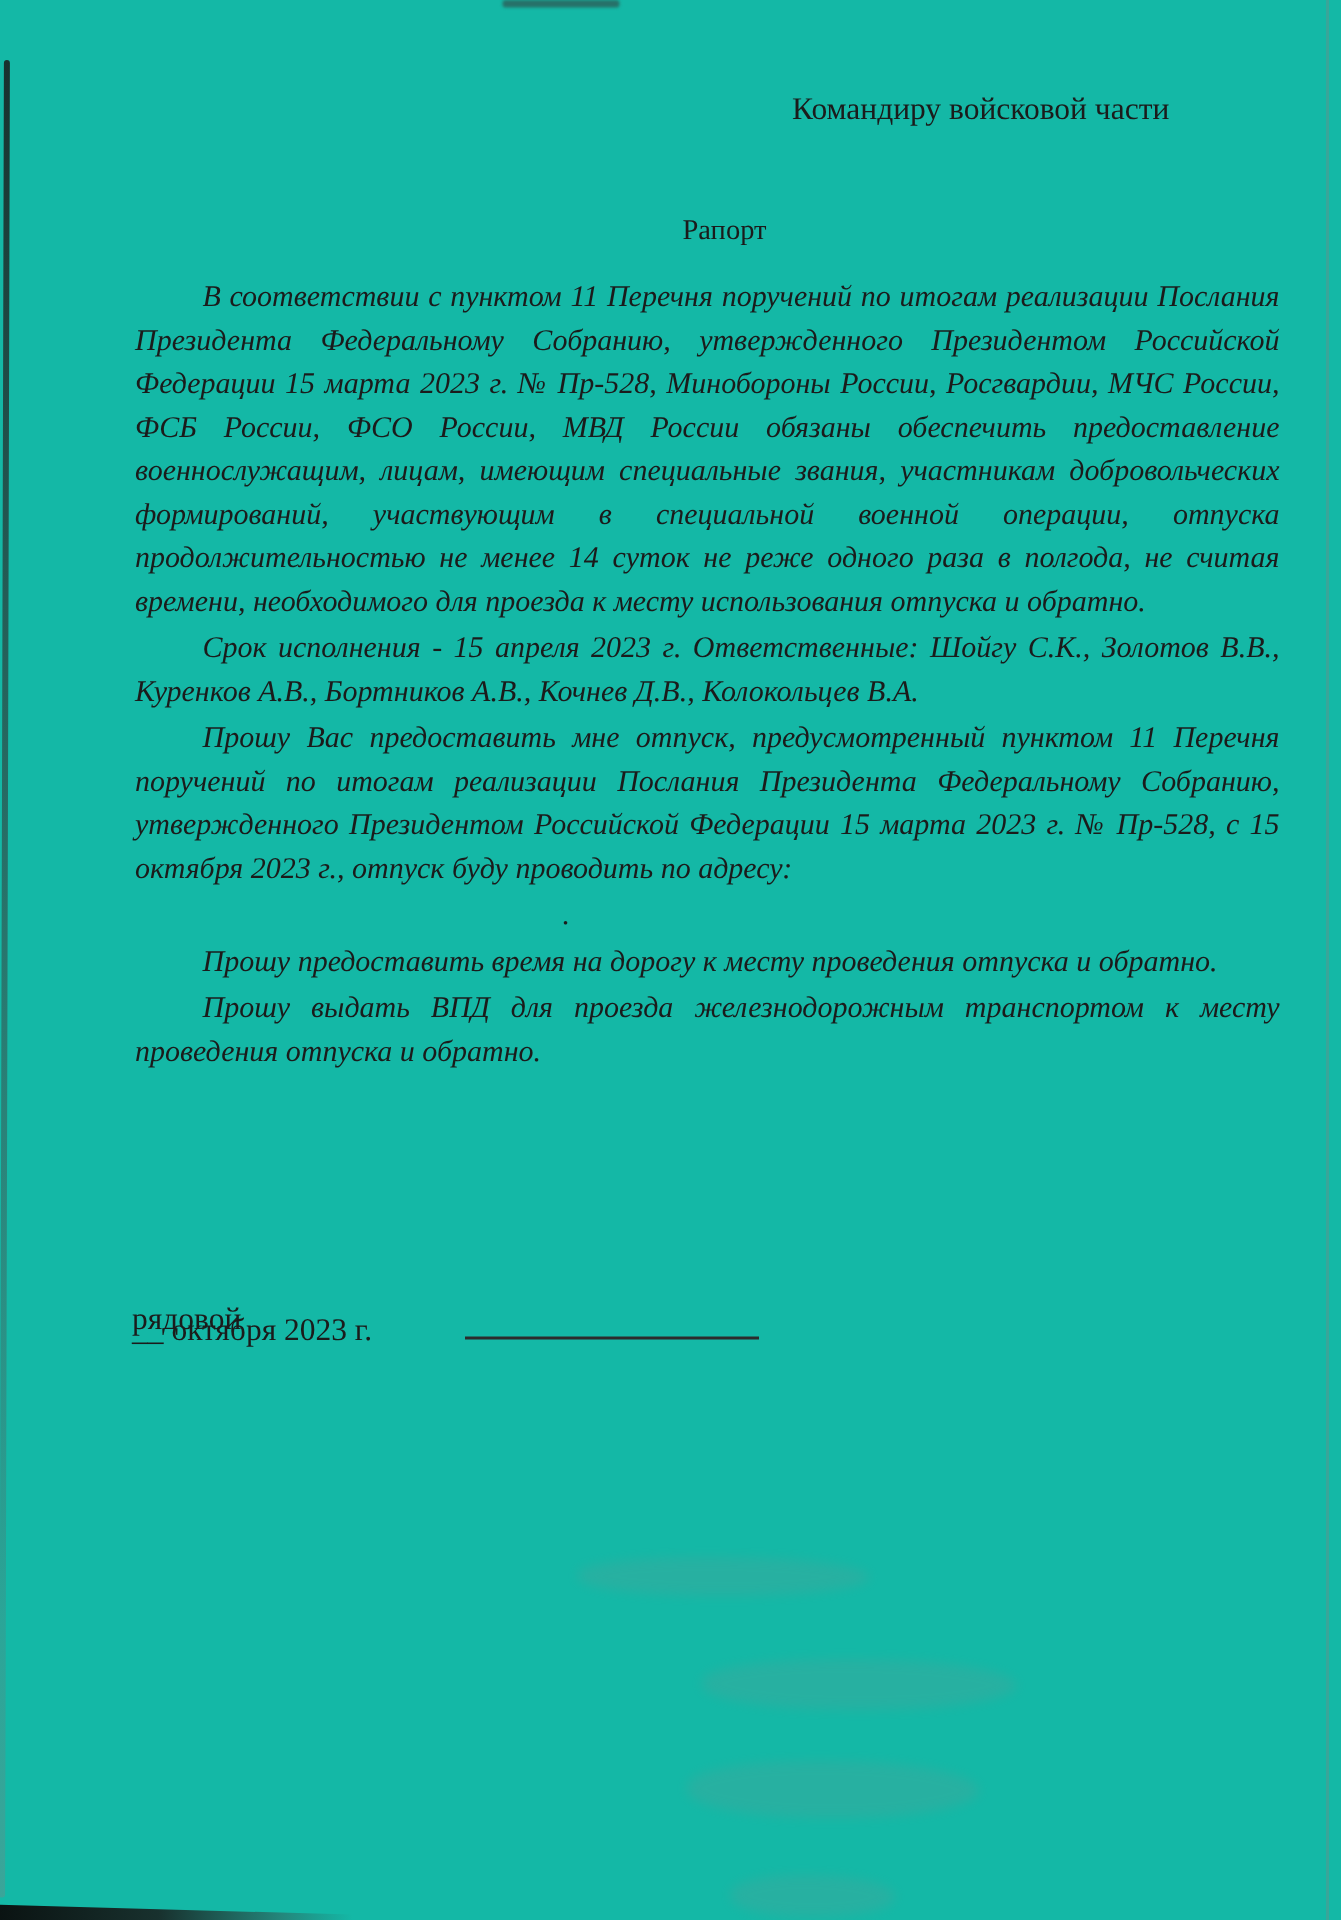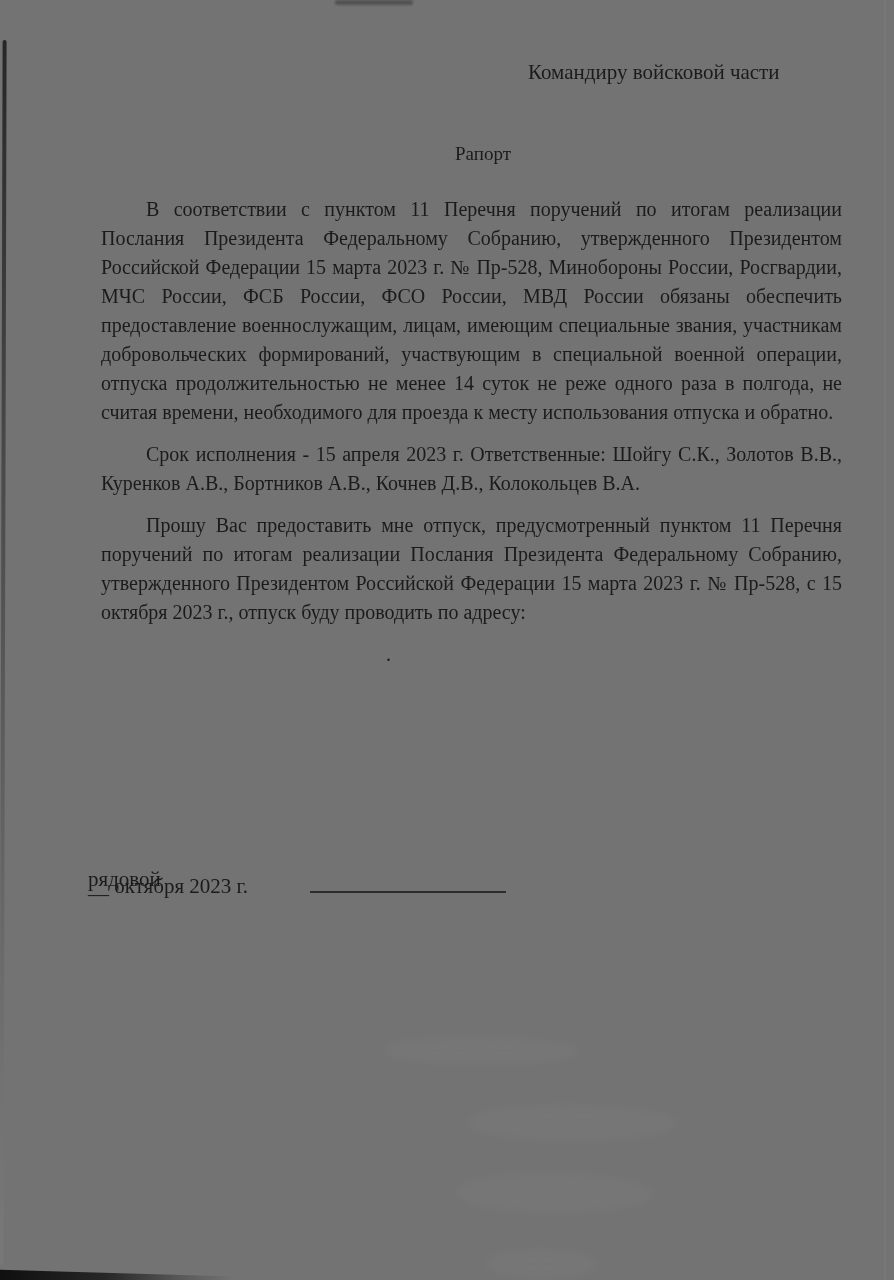--- a/index.html
+++ b/index.html
@@ -5,21 +5,21 @@
   html, body {
     margin: 0;
     padding: 0;
     background: #ffffff;
     font-family: "Liberation Serif", serif;
   }
   .page {
     position: relative;
     width: 894px;
     height: 1280px;
-    background: #737373;
+    background: #14b8a6;
     overflow: hidden;
     color: #1b1b1b;
   }
   
   .left-edge-line {
     position: absolute;
     left: 1px;
     top: 40px;
     width: 4px;
     height: 1225px;
@@ -92,24 +92,25 @@
   }
   .body-text {
     position: absolute;
     left: 88px;
     top: 182px;
     width: 767px;
     font-size: 20px;
     line-height: 29px;
   }
   .para {
-    margin: 13px;
+    margin: 2px;
     text-indent: 45px;
     text-align: justify;
     text-justify: inter-word;
+    font-style: italic;
   }
   .dot-line {
     text-align: left;
     text-indent: 285px;
   }
   .signature-row {
     position: absolute;
     left: 88px;
     top: 846px;
     width: 500px;
@@ -154,20 +155,22 @@
 
   <div class="addressee">Командиру войсковой части</div>
 
   <h1 class="doc-title">Рапорт</h1>
 
   <div class="body-text">
     <p class="para">В соответствии с пунктом 11 Перечня поручений по итогам реализации Послания Президента Федеральному Собранию, утвержденного Президентом Российской Федерации 15 марта 2023 г. № Пр-528, Минобороны России, Росгвардии, МЧС России, ФСБ России, ФСО России, МВД России обязаны обеспечить предоставление военнослужащим, лицам, имеющим специальные звания, участникам добровольческих формирований, участвующим в специальной военной операции, отпуска продолжительностью не менее 14 суток не реже одного раза в полгода, не считая времени, необходимого для проезда к месту использования отпуска и обратно.</p>
     <p class="para">Срок исполнения - 15 апреля 2023 г. Ответственные: Шойгу С.К., Золотов В.В., Куренков А.В., Бортников А.В., Кочнев Д.В., Колокольцев В.А.</p>
     <p class="para">Прошу Вас предоставить мне отпуск, предусмотренный пунктом 11 Перечня поручений по итогам реализации Послания Президента Федеральному Собранию, утвержденного Президентом Российской Федерации 15 марта 2023 г. № Пр-528, с 15 октября 2023 г., отпуск буду проводить по адресу:</p>
     <p class="para dot-line">.</p>
+    <p class="para">Прошу предоставить время на дорогу к месту проведения отпуска и обратно.</p>
+    <p class="para">Прошу выдать ВПД для проезда железнодорожным транспортом к месту проведения отпуска и обратно.</p>
   </div>
 
   <div class="signature-row">
     <span class="rank-label">рядовой</span>
     <span class="signature-line"></span>
   </div>
 
   <div class="date-line">__ октября 2023 г.</div>
 
 </div>

